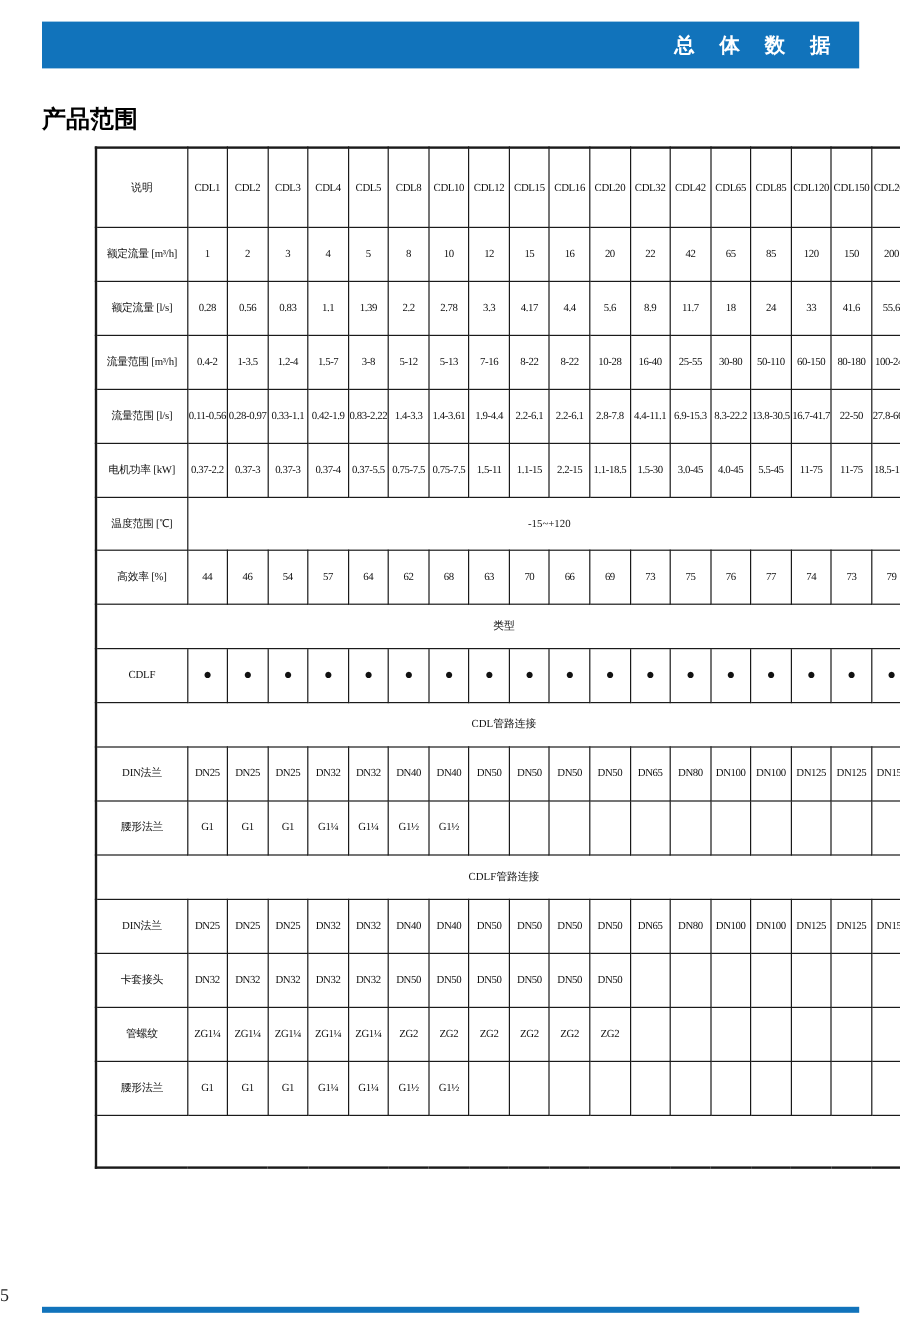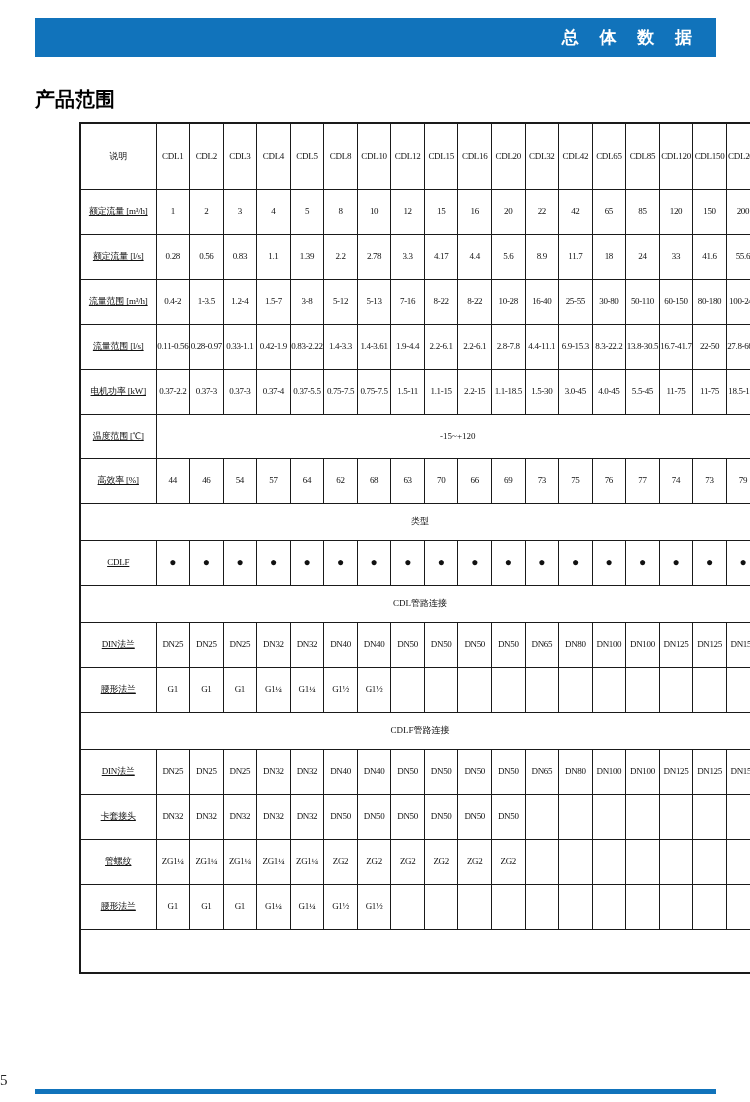--- a/index.html
+++ b/index.html
@@ -32,21 +32,21 @@
     padding:0;overflow:hidden;font-size:9px;line-height:1.15;color:#111;
   }
   col.col-label{width:76px;}
   tr.header-row{height:66px;}
   tr.data-row{height:45px;}
   tr.merged-row{height:44px;}
   tr.section-row{height:37px;}
   tr.empty-row{height:44px;}
   td.head-label{font-size:11px;text-align:center;}
   td.head-cell{font-size:9.5px;letter-spacing:-0.3px;}
-  td.label-cell{font-size:10px;text-align:left;padding-left:5px;letter-spacing:-0.2px;text-decoration:underline;}
+  td.label-cell{font-size:10px;text-align:left;padding-left:5px;letter-spacing:-0.2px;}
   td.data-cell{letter-spacing:-0.35px;}
   td.data-cell.bullet{font-size:12px;}
   td.merged-cell{font-size:10px;}
   td.section-cell{font-size:10px;text-align:left;padding-left:5px;}
   .page-number{
     position:absolute;left:0px;top:1072px;font-size:15px;
     font-family:"Liberation Serif",serif;color:#222;
   }
   .footer-bar{
     position:absolute;left:35px;top:1089px;width:681px;height:5px;

